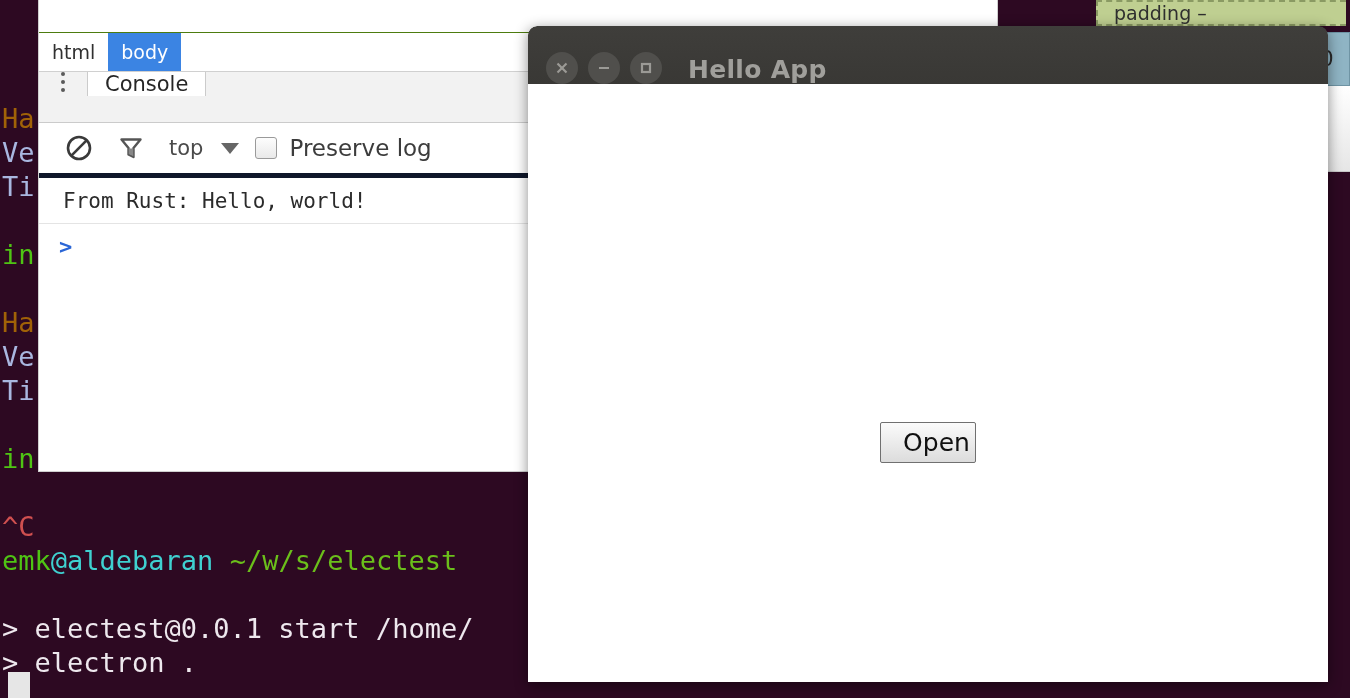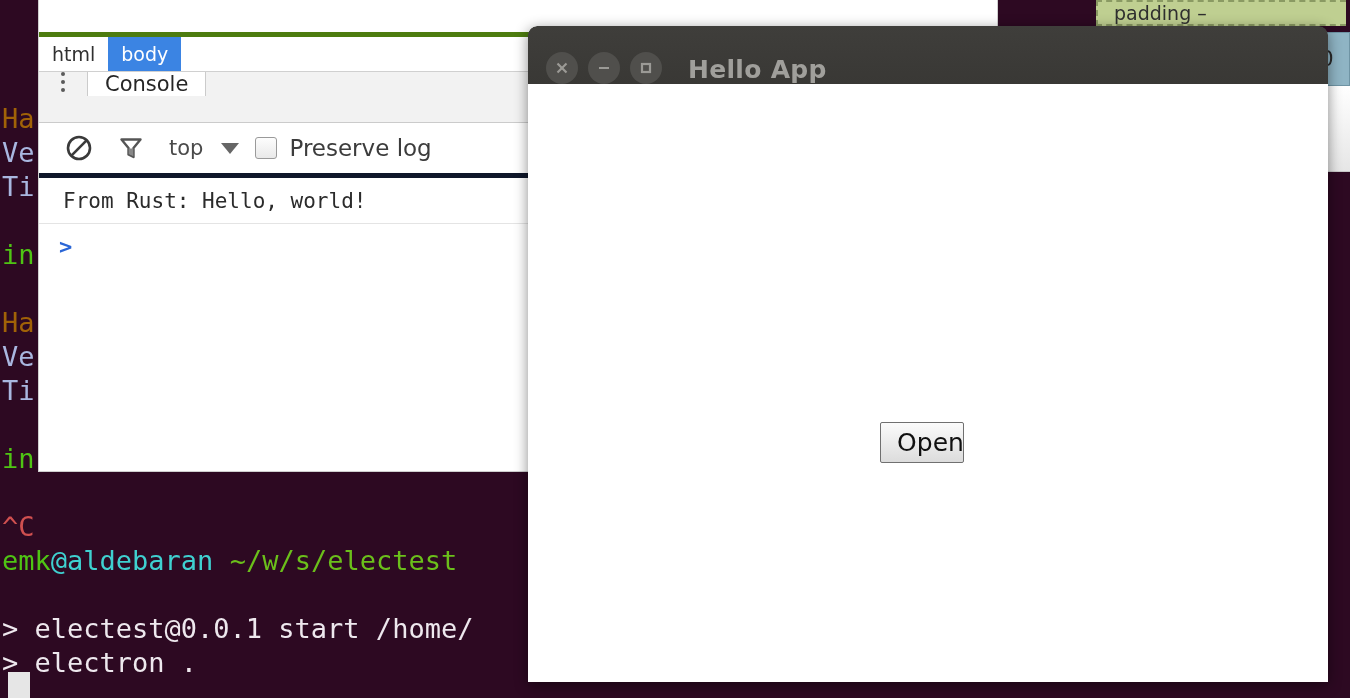--- a/index.html
+++ b/index.html
@@ -60,21 +60,21 @@
     font-family: "DejaVu Sans", sans-serif;
     overflow: hidden;
   }
 
   
   #dt-breadcrumb {
     position: absolute;
     left: 0; top: 32px;
     width: 100%; height: 40px;
     background: #ffffff;
-    border-top: 5px solid #4d7c0f;
+    border-top: 1px solid #4d7c0f;
     border-bottom: 1px solid #d0d0d0;
     display: flex;
     align-items: stretch;
   }
   .crumb {
     display: flex; align-items: center;
     padding: 0 13px;
     font-size: 19px;
     color: #303030;
     cursor: default;
@@ -287,21 +287,21 @@
     cursor: default;
   }
   #appwin-body {
     height: 598px;
     background: #ffffff;
     position: relative;
   }
   #open-button {
     position: absolute;
     left: 352px; top: 338px;
-    width: 84px; height: 41px;
+    width: 96px; height: 41px;
     background: linear-gradient(#fbfbfb, #dcdcdc);
     border: 1px solid #707070;
     border-radius: 2px;
     font-family: "DejaVu Sans", sans-serif;
     font-size: 25px;
     color: #101010;
     display: flex; align-items: center; justify-content: center;
     cursor: pointer;
     padding-left: 17px;
   }

